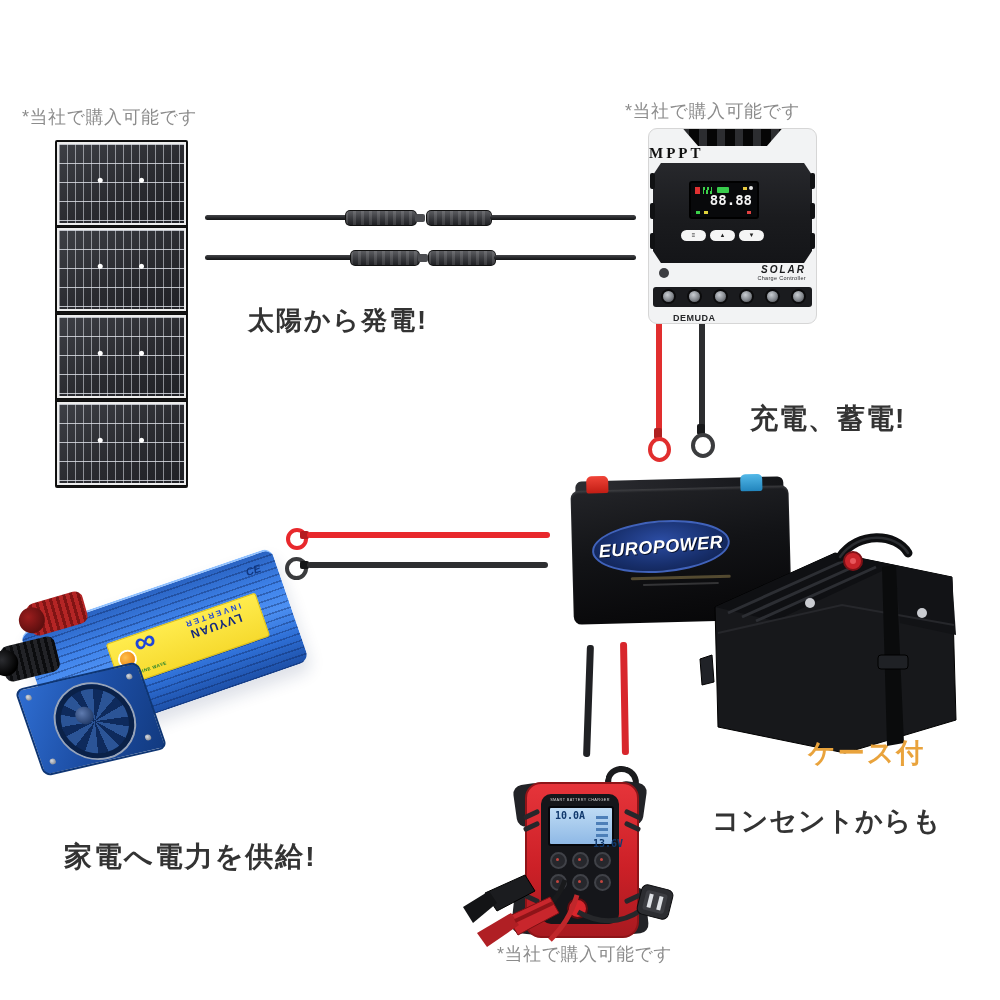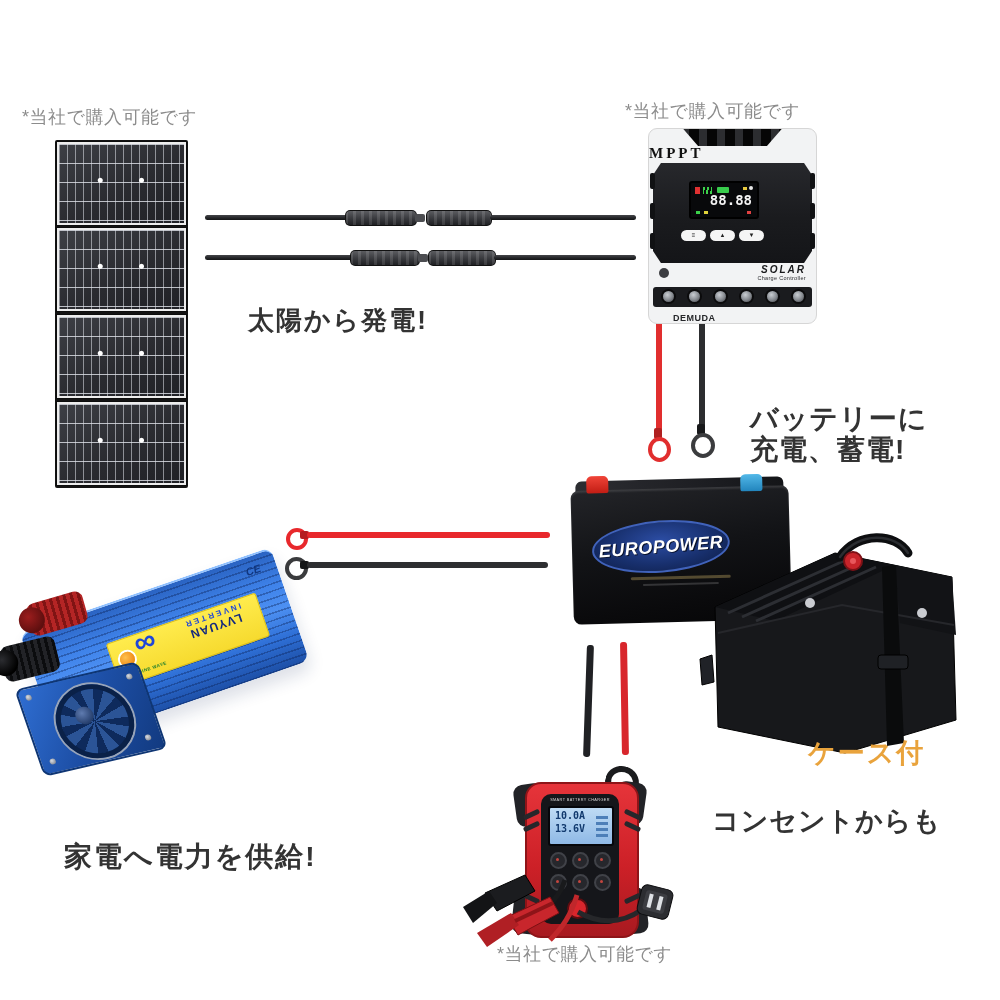--- a/index.html
+++ b/index.html
@@ -213,21 +213,20 @@
       <span class="screw" style="left:10px;"></span>
       <span class="screw" style="left:36px;"></span>
       <span class="screw" style="left:62px;"></span>
       <span class="screw" style="left:88px;"></span>
       <span class="screw" style="left:114px;"></span>
       <span class="screw" style="left:140px;"></span>
     </div>
   </div>
 
   <div class="abs jp" style="left:750px;top:403px;font-size:28px;line-height:1.12;">
-    <div>バッテリーに</div>
     <div>充電、蓄電!</div>
   </div>
 
   <div class="abs ring" style="left:286px;top:528px;width:14px;height:14px;border:4px solid #e8282c;"></div>
   <div class="abs" style="left:300px;top:531px;width:9px;height:8px;background:#b51d20;border-radius:2px;"></div>
   <div class="abs" style="left:307px;top:532px;width:243px;height:6px;background:#e8282c;border-radius:3px;"></div>
   <div class="abs ring" style="left:285px;top:557px;width:15px;height:15px;border:4px solid #3a3b3d;"></div>
   <div class="abs" style="left:300px;top:561px;width:9px;height:8px;background:#151617;border-radius:2px;"></div>
   <div class="abs" style="left:307px;top:562px;width:241px;height:6px;background:#2e2f31;border-radius:3px;"></div>
 
@@ -305,21 +304,21 @@
       <span class="slash" style="left:-4px;top:40px;transform:rotate(-25deg);"></span>
       <span class="slash" style="right:-4px;top:28px;transform:rotate(25deg);"></span>
       <span class="slash" style="right:-4px;top:40px;transform:rotate(25deg);"></span>
       <span class="slash" style="left:-4px;top:112px;transform:rotate(25deg);"></span>
       <span class="slash" style="right:-4px;top:112px;transform:rotate(-25deg);"></span>
     </div>
     <div class="abs chg-panel">
       <div class="abs chg-label">SMART BATTERY CHARGER</div>
       <div class="abs chg-lcd">
         <span class="v" style="top:2px;">10.0A</span>
-        <span class="v" style="top:15px;">13.6V</span>
+        <span class="v" style="top:30px;margin-left:38px;">13.6V</span>
         <span class="chg-bars"></span>
       </div>
       <div class="cbtn" style="left:9px;top:58px;">
           <i></i>
         </div>
       <div class="cbtn" style="left:31px;top:58px;">
           <i></i>
         </div>
       <div class="cbtn" style="left:53px;top:58px;">
           <i></i>

